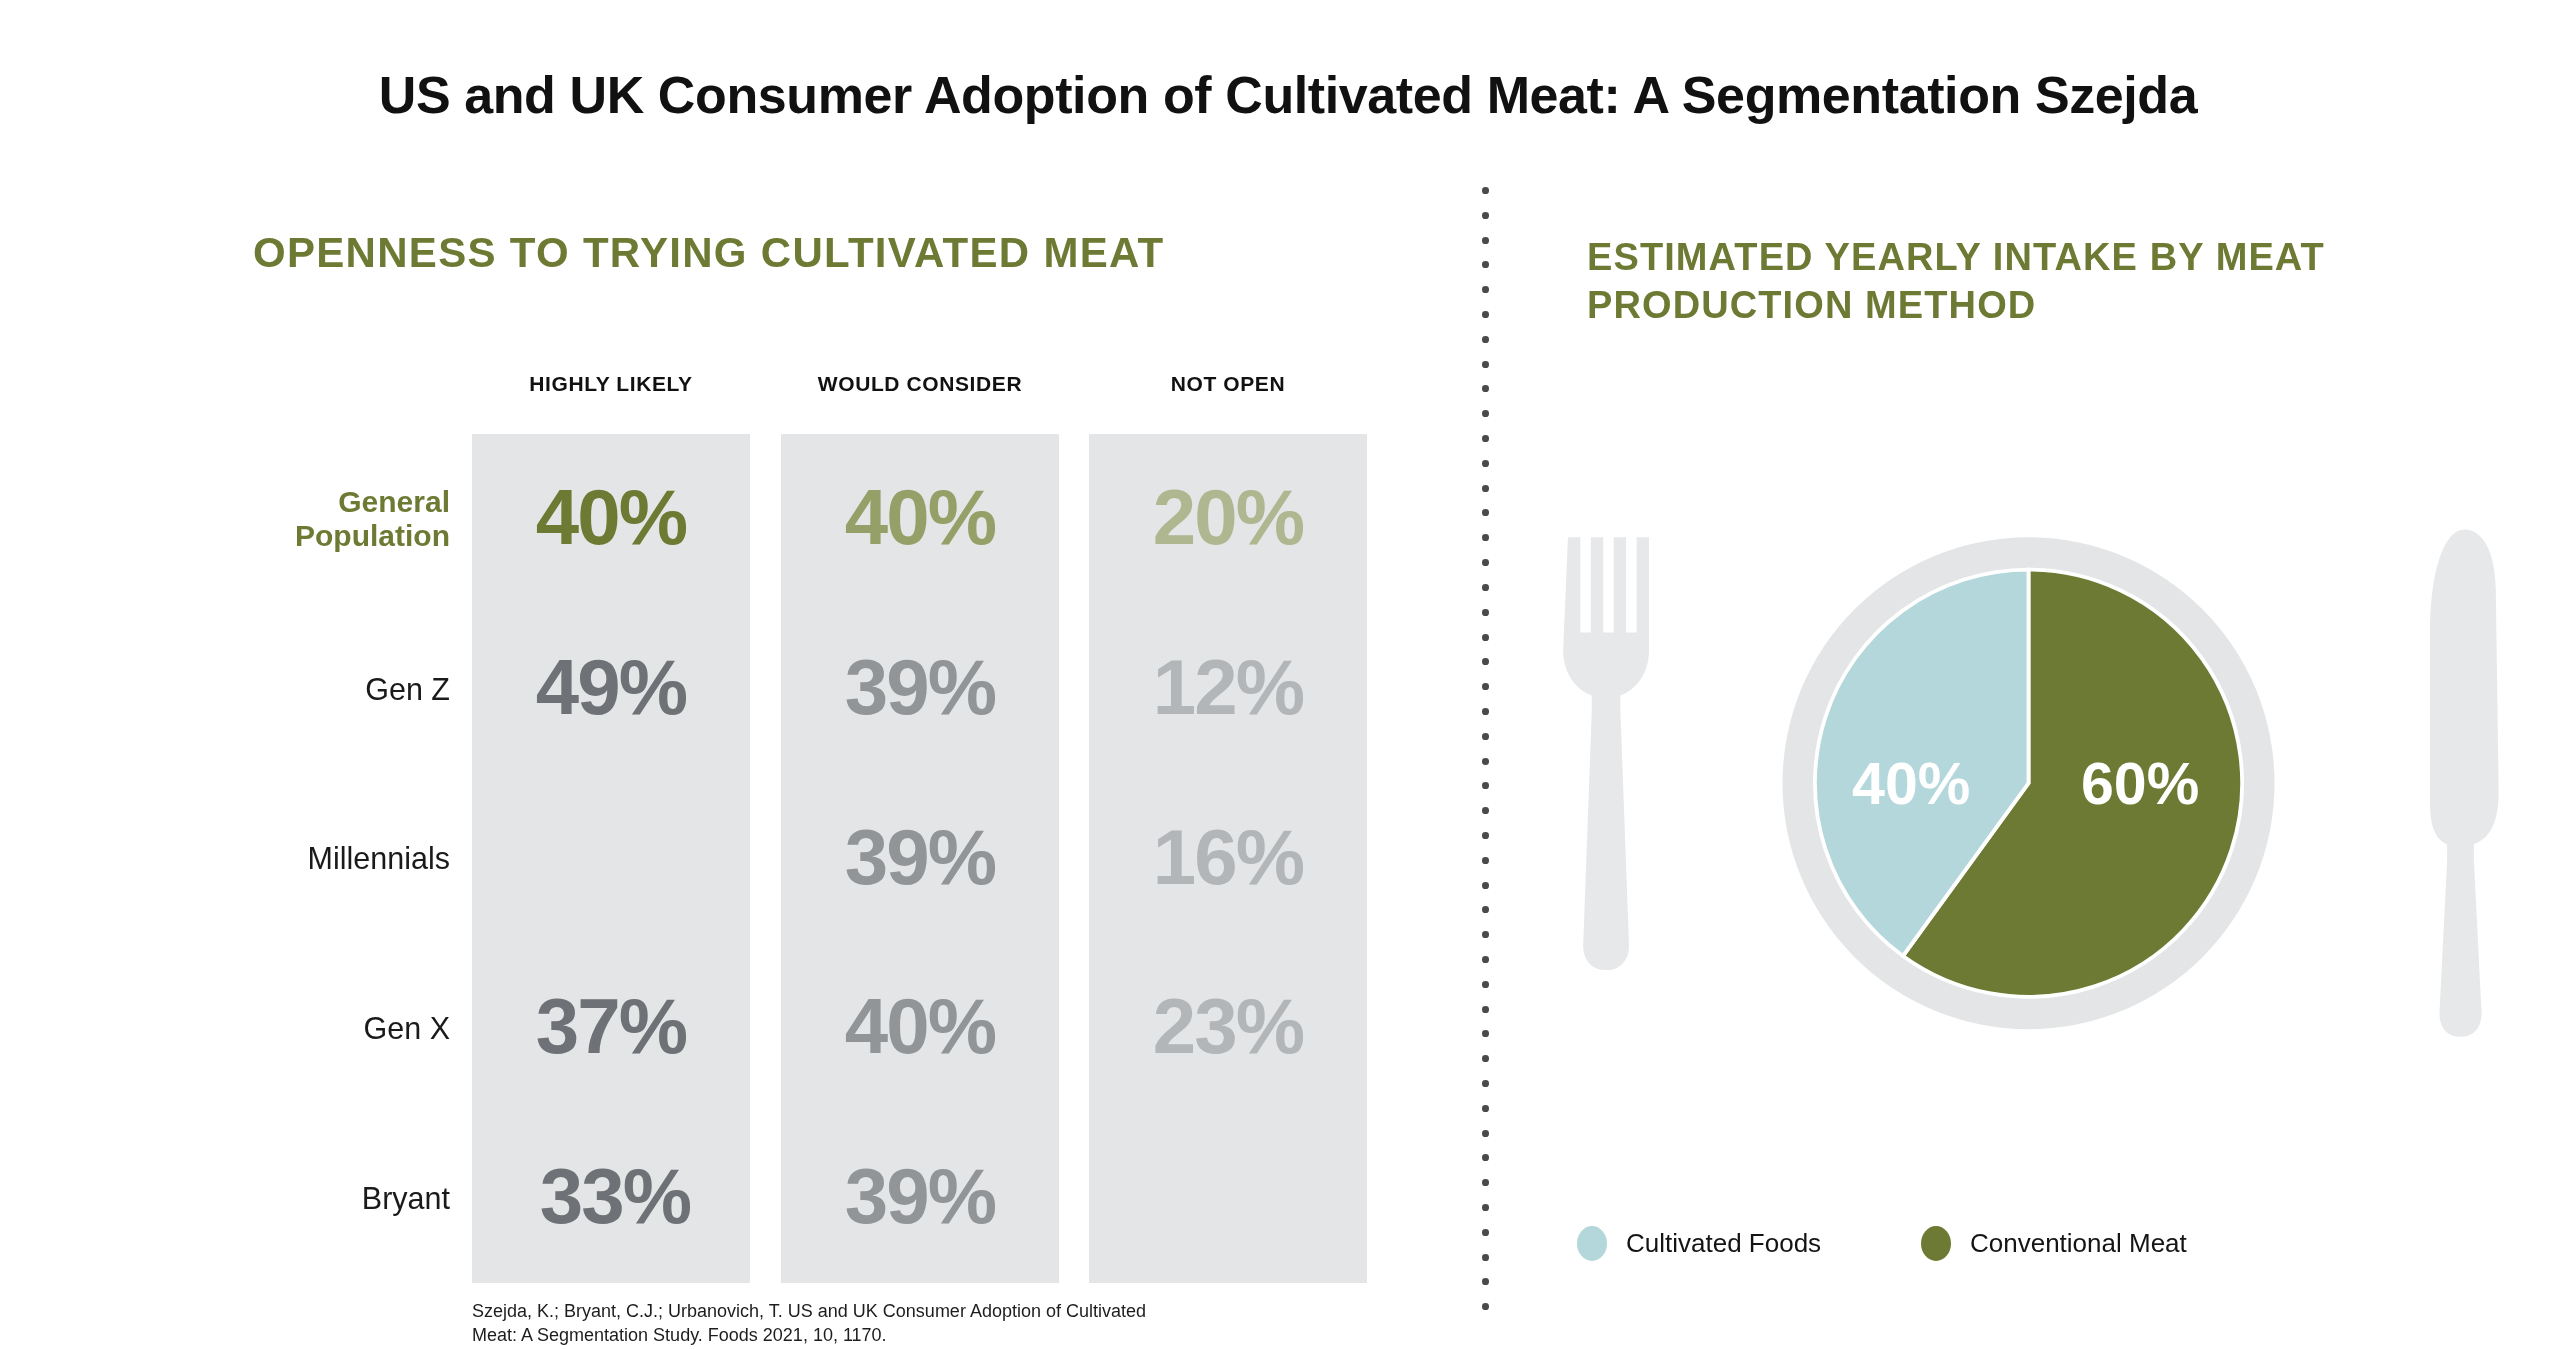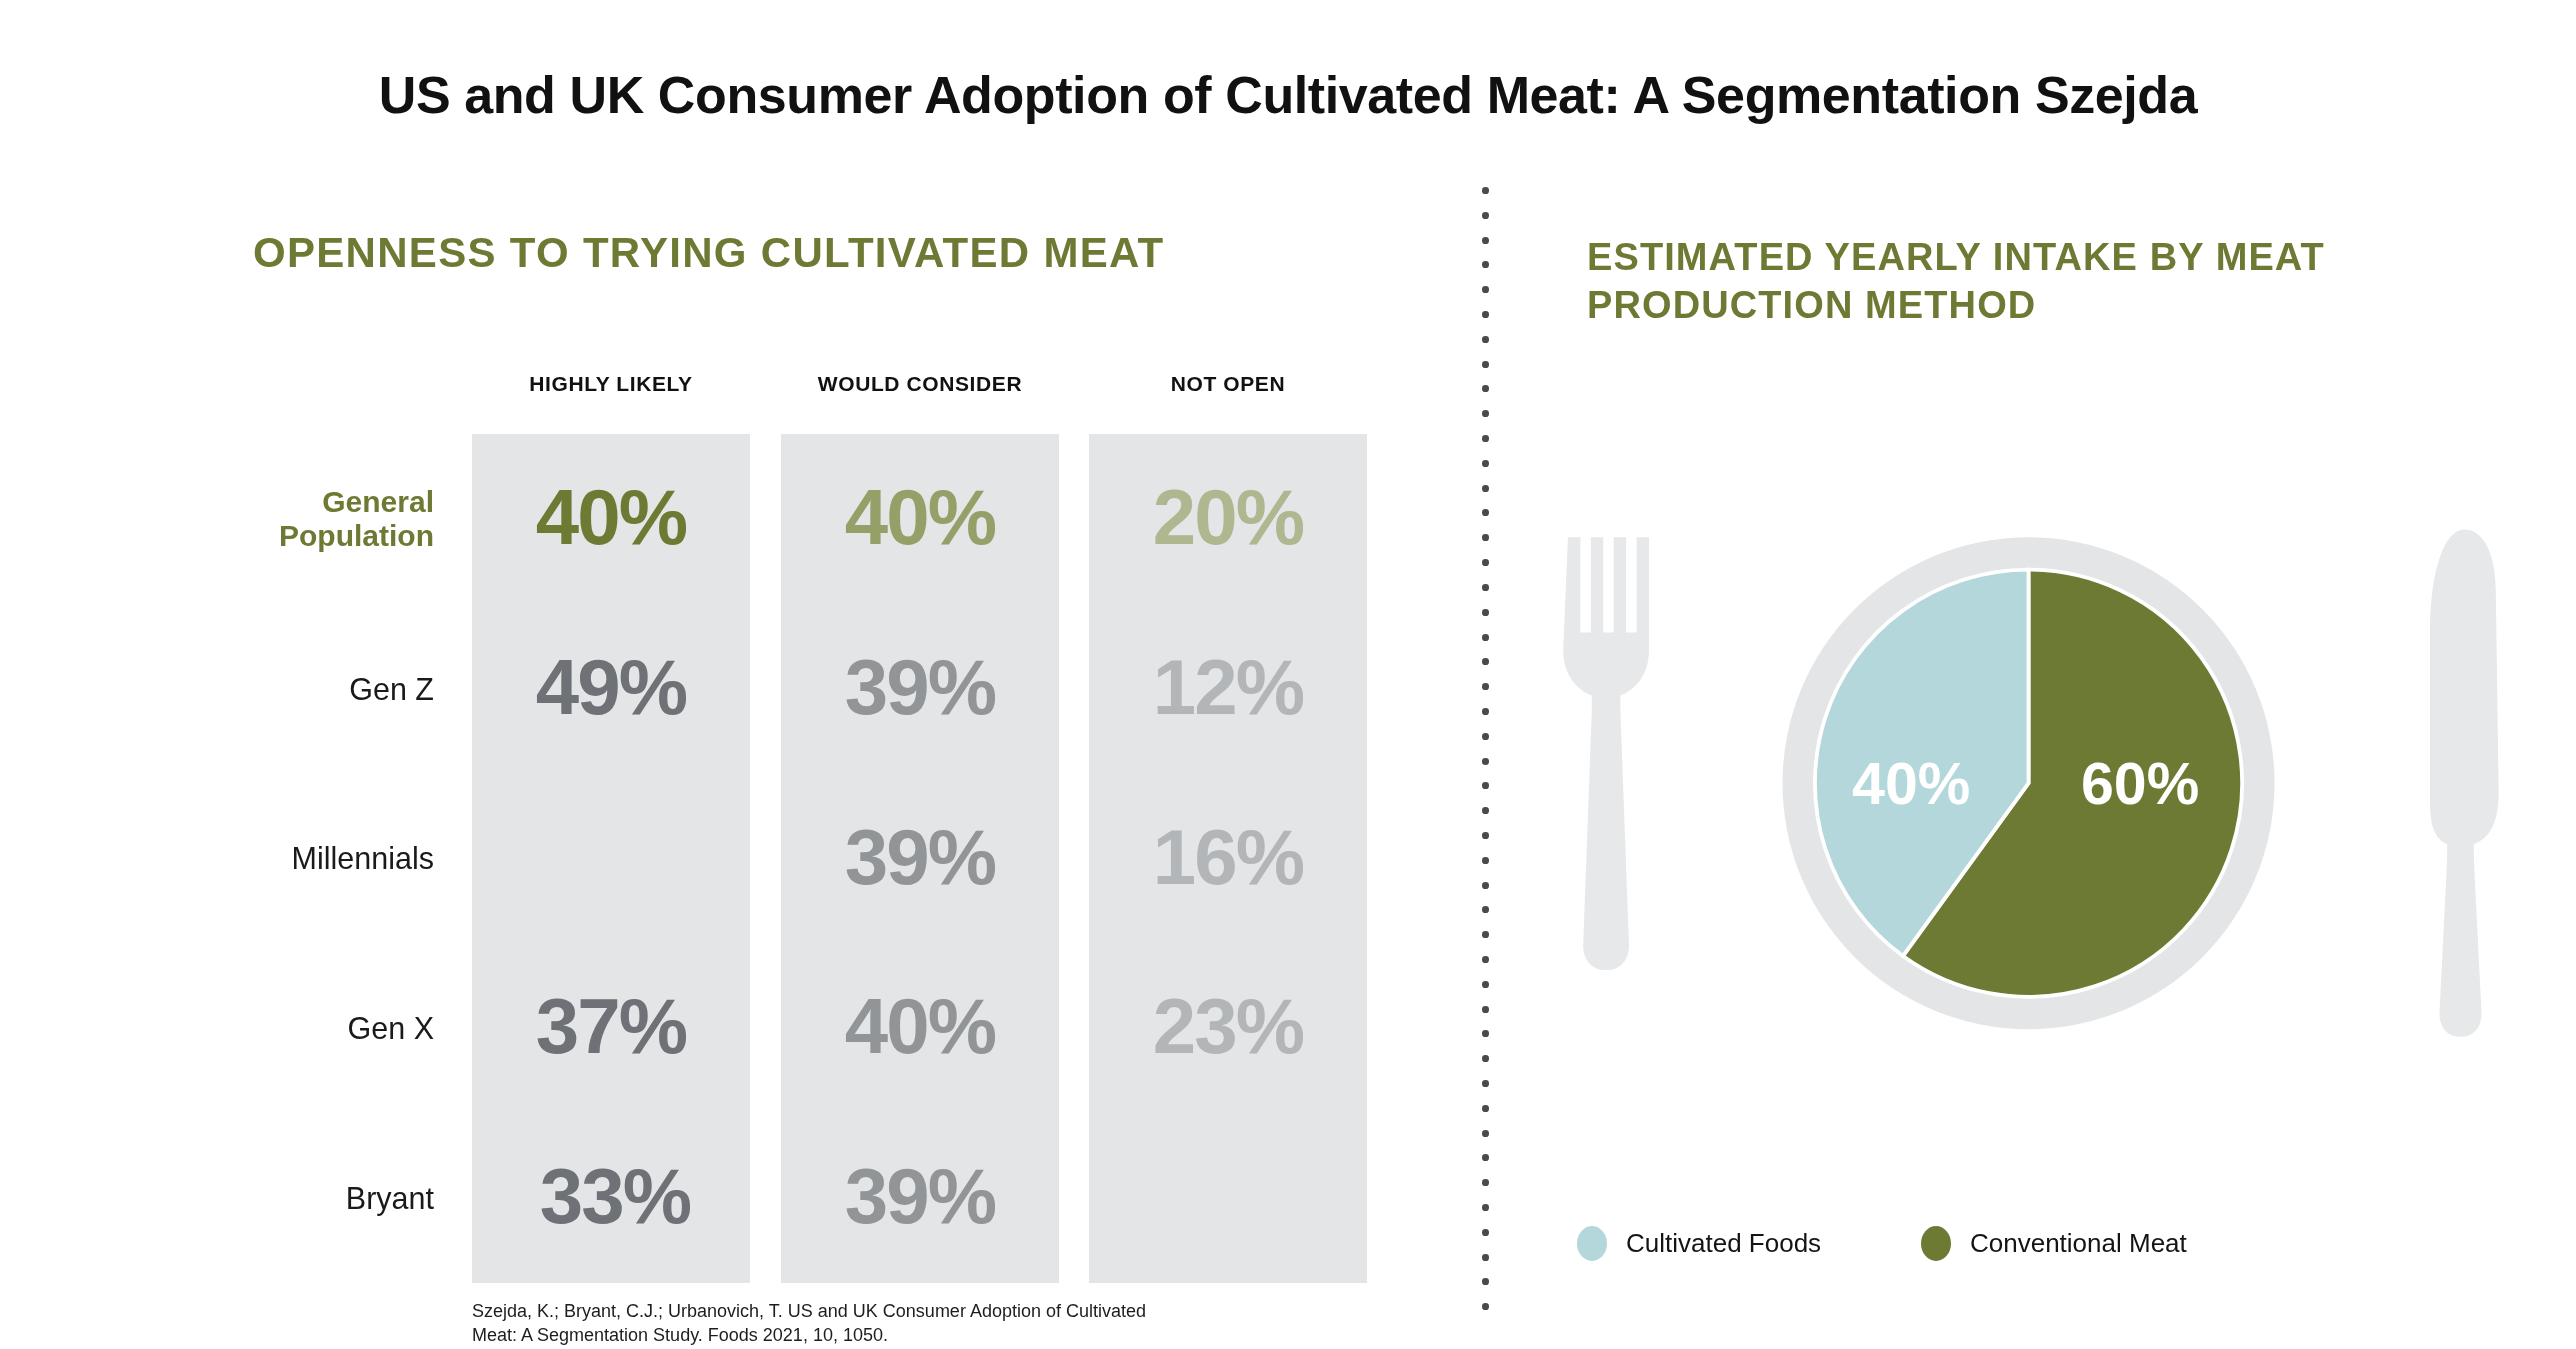--- a/index.html
+++ b/index.html
@@ -45,21 +45,21 @@
     font-size:21px; font-weight:700; letter-spacing:0.6px; color:#111;
     white-space:nowrap;
   }
 
   .bands{ position:absolute; left:0; top:434px; }
   .band{
     position:absolute; top:0; height:849px;
     background:#e4e5e6;
   }
 
-  .row-labels{ position:absolute; left:0; top:434px; width:472px; height:849px; }
+  .row-labels{ position:absolute; left:16px; top:434px; width:472px; height:849px; }
   .row-label{
     position:absolute; right:38px; width:401px;
     text-align:right; line-height:1.12;
     font-size:30.5px; color:#1a1a1a; font-weight:400;
   }
   .row-label.highlight{
     color:#6d7a33; font-weight:700; font-size:30px;
   }
 
   .values{ position:absolute; left:0; top:434px; width:1482px; height:849px; }
@@ -188,21 +188,21 @@
         <div class="val" style="left: 1089px; width: 278px; top: 214px; color: rgb(179, 182, 184);">12%</div>
         <div class="val" style="left: 781px; width: 278px; top: 384px; color: rgb(145, 149, 152);">39%</div>
         <div class="val" style="left: 1089px; width: 278px; top: 384px; color: rgb(179, 182, 184);">16%</div>
         <div class="val" style="left: 472px; width: 278px; top: 553px; color: rgb(110, 114, 118);">37%</div>
         <div class="val" style="left: 781px; width: 278px; top: 553px; color: rgb(145, 149, 152);">40%</div>
         <div class="val" style="left: 1089px; width: 278px; top: 553px; color: rgb(179, 182, 184);">23%</div>
         <div class="val" style="left: 472px; width: 278px; top: 723px; color: rgb(110, 114, 118); padding-left: 8px;">33%</div>
         <div class="val" style="left: 781px; width: 278px; top: 723px; color: rgb(145, 149, 152);">39%</div>
       </div>
 
-    <div class="citation">Szejda, K.; Bryant, C.J.; Urbanovich, T. US and UK Consumer Adoption of Cultivated Meat: A Segmentation Study. Foods 2021, 10, 1050.</div>
+    <div class="citation">Szejda, K.; Bryant, C.J.; Urbanovich, T. US and UK Consumer Adoption of Cultivated Meat: A Segmentation Study. Foods 2021, 10, 1170.</div>
   </div>
 
   <div class="panel-right">
 
     <div class="section-title-right">ESTIMATED YEARLY INTAKE BY MEAT PRODUCTION METHOD</div>
 
     <div class="plate-wrap">
       <svg width="1094" height="534" viewBox="0 0 1147 560">
 
         <g fill="#e7e8e9">

